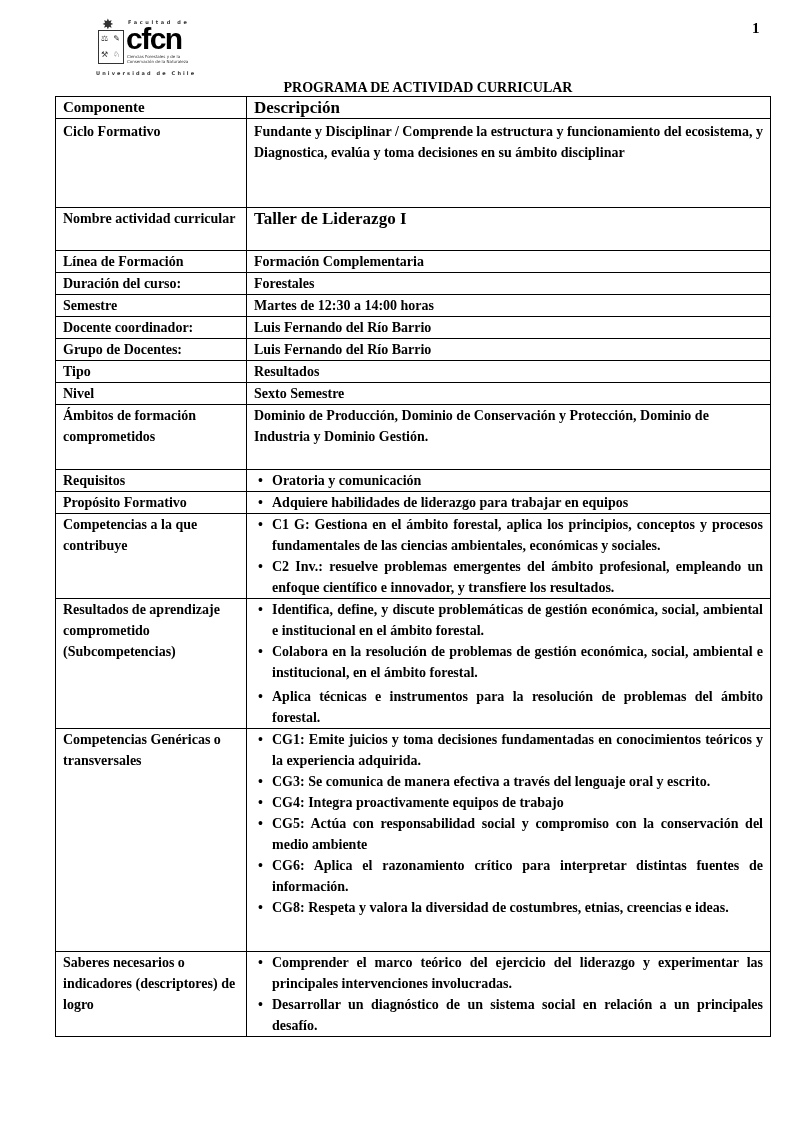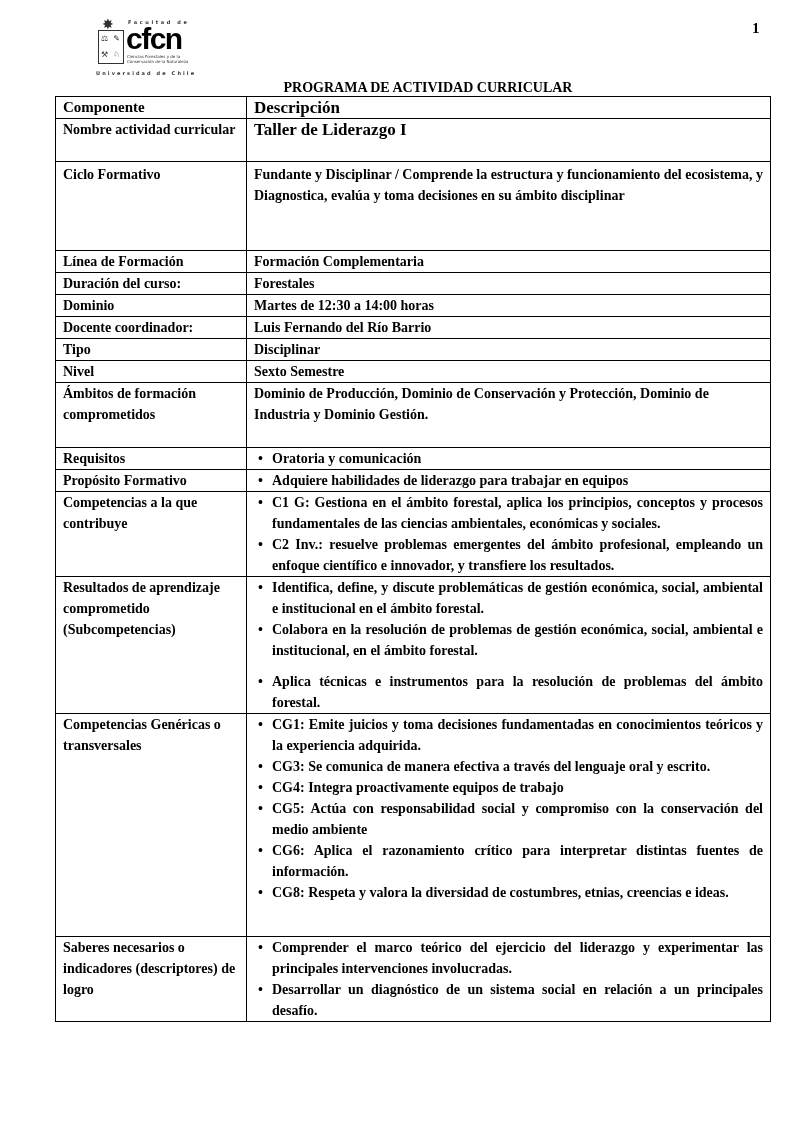--- a/index.html
+++ b/index.html
@@ -73,46 +73,50 @@
   <colgroup>
       <col class="c1">
       <col class="c2">
     </colgroup>
   <tbody>
       <tr>
     <td class="big" style="font-size:15px;">Componente</td>
     <td class="h-desc">Descripción</td>
   </tr>
   <tr>
+    <td style="height:86px;padding-top:2px;">Ciclo Formativo</td>
+    <td style="padding-top:2px;">Fundante y Disciplinar / Comprende la estructura y funcionamiento del ecosistema, y Diagnostica, evalúa y toma decisiones en su ámbito disciplinar</td>
+  </tr>
+  <tr>
     <td style="height:42px;">Nombre actividad curricular</td>
     <td class="big">Taller de Liderazgo I</td>
-  </tr>
-  <tr>
-    <td style="height:86px;padding-top:2px;">Ciclo Formativo</td>
-    <td style="padding-top:2px;">Fundante y Disciplinar / Comprende la estructura y funcionamiento del ecosistema, y Diagnostica, evalúa y toma decisiones en su ámbito disciplinar</td>
   </tr>
   <tr>
     <td>Línea de Formación</td>
     <td>Formación Complementaria</td>
   </tr>
   <tr>
     <td>Duración del curso:</td>
     <td>Forestales</td>
   </tr>
   <tr>
-    <td>Dominio</td>
+    <td>Semestre</td>
     <td>Martes de 12:30 a 14:00 horas</td>
   </tr>
   <tr>
     <td>Docente coordinador:</td>
     <td>Luis Fernando del Río Barrio</td>
   </tr>
   <tr>
+    <td>Grupo de Docentes:</td>
+    <td>Luis Fernando del Río Barrio</td>
+  </tr>
+  <tr>
     <td>Tipo</td>
-    <td>Disciplinar</td>
+    <td>Resultados</td>
   </tr>
   <tr>
     <td>Nivel</td>
     <td>Sexto Semestre</td>
   </tr>
   <tr>
     <td class="row-tall-ambitos">Ámbitos de formación comprometidos</td>
     <td>Dominio de Producción, Dominio de Conservación y Protección, Dominio de Industria y Dominio Gestión.</td>
   </tr>
   <tr>
@@ -139,21 +143,21 @@
         <li>C2 Inv.: resuelve problemas emergentes del ámbito profesional, empleando un enfoque científico e innovador, y transfiere los resultados.</li>
       </ul>
     </td>
   </tr>
   <tr>
     <td>Resultados de aprendizaje comprometido (Subcompetencias)</td>
     <td>
       <ul class="bl">
         <li>Identifica, define, y discute problemáticas de gestión económica, social, ambiental e institucional en el ámbito forestal.</li>
         <li>Colabora en la resolución de problemas de gestión económica, social, ambiental e institucional, en el ámbito forestal.</li>
-        <li style="margin-top:10px;">Aplica técnicas e instrumentos para la resolución de problemas del ámbito forestal.</li>
+        <li style="margin-top:3px;">Aplica técnicas e instrumentos para la resolución de problemas del ámbito forestal.</li>
       </ul>
     </td>
   </tr>
   <tr>
     <td class="row-tall-cg">Competencias Genéricas o transversales</td>
     <td>
       <ul class="bl">
         <li>CG1: Emite juicios y toma decisiones fundamentadas en conocimientos teóricos y la experiencia adquirida.</li>
         <li>CG3: Se comunica de manera efectiva a través del lenguaje oral y escrito.</li>
         <li>CG4: Integra proactivamente equipos de trabajo</li>

